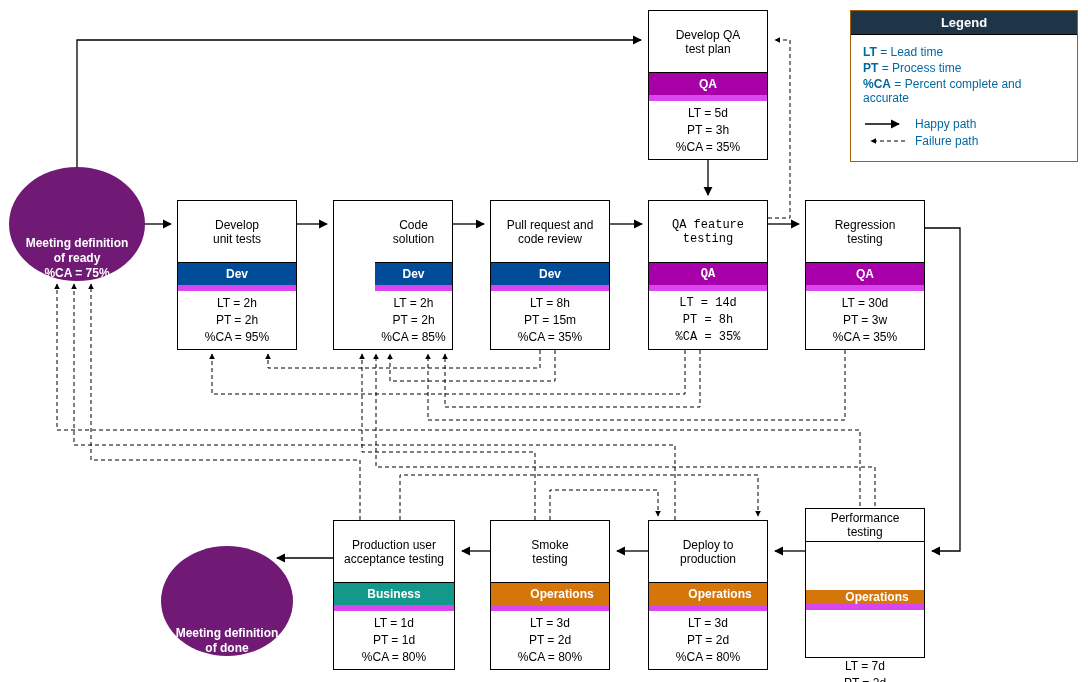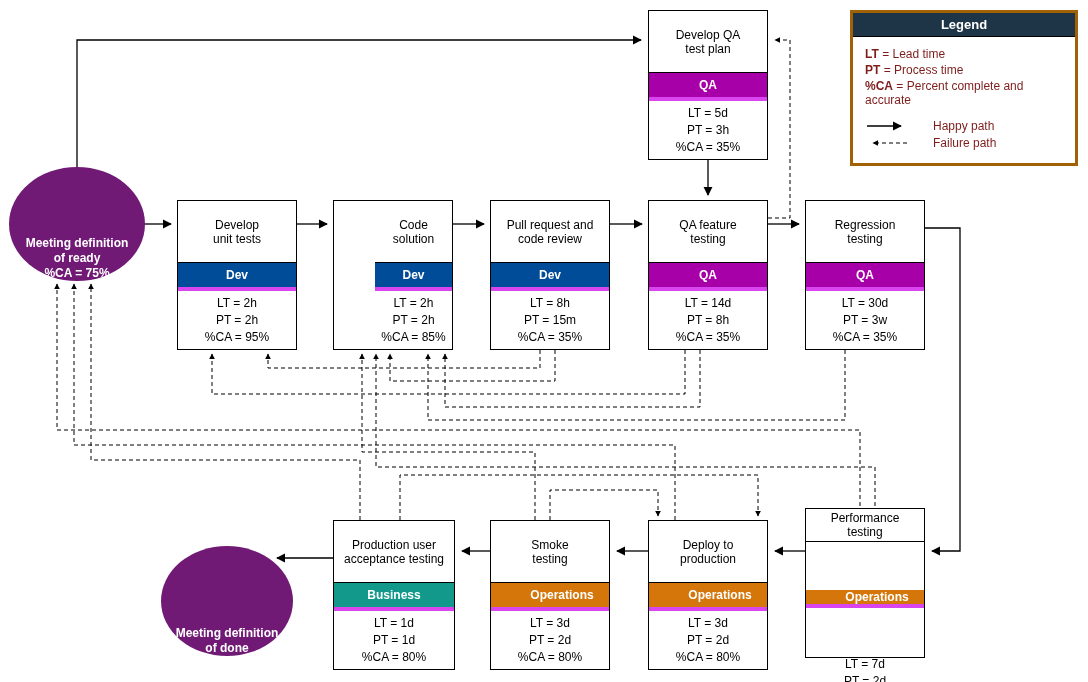--- a/index.html
+++ b/index.html
@@ -4,36 +4,36 @@
 <style>
   * { box-sizing: border-box; }
   body { margin: 0; background: #ffffff; font-family: "Liberation Sans", sans-serif; }
   .canvas { position: relative; width: 1088px; height: 682px; background: #ffffff; overflow: hidden; }
   .connectors { position: absolute; left: 0; top: 0; width: 1088px; height: 682px; }
   .hp { fill: none; stroke: #000; stroke-width: 1.3; }
   .fp { fill: none; stroke: #000; stroke-width: 1; stroke-dasharray: 4 3; }
 
   .node { position: absolute; width: 120px; height: 150px; border: 1px solid #000; background: #fff; display: flex; flex-direction: column; }
   .node .title { height: 62px; display: flex; align-items: center; justify-content: center; text-align: center; font-size: 12px; color: #000; white-space: pre-line; border-bottom: 1px solid #000; padding: 2px; }
-  .node .band { height: 28px; display: flex; align-items: center; justify-content: center; color: #fff; font-weight: bold; font-size: 12px; border-bottom: 4px solid #d946ef; }
+  .node .band { height: 28px; display: flex; align-items: center; justify-content: center; color: #fff; font-weight: bold; font-size: 12px; border-bottom: 6px solid #d946ef; }
   .node .stats { flex: 1; display: flex; flex-direction: column; align-items: center; justify-content: center; font-size: 12px; line-height: 17px; color: #000; }
   .band-dev { background: #004c99; }
   .band-qa { background: #a800a8; }
   .band-ops { background: #d4760a; padding-left: 24px; }
   .band-business { background: #12998c; }
 
   .oval { position: absolute; border-radius: 50%; background: #701a75; color: #fff; display: flex; flex-direction: column; align-items: center; justify-content: flex-end; text-align: center; font-size: 12px; font-weight: bold; line-height: 15px; }
   .oval .txt { white-space: pre-line; }
 
-  .legend { position: absolute; left: 850px; top: 10px; width: 228px; border: 3px solid #a16207; background: #fff; }
+  .legend { position: absolute; left: 850px; top: 10px; width: 228px; border: 1px solid #a16207; background: #fff; }
   .legend-header { background: #1d3547; color: #fff; text-align: center; font-weight: bold; font-size: 13px; padding: 4px 0; border-bottom: 1px solid #000; }
-  .legend-body { padding: 8px 12px 10px 12px; font-size: 12px; color: #7f1d1d; }
+  .legend-body { padding: 8px 12px 10px 12px; font-size: 12px; color: #0369a1; }
   .legend-item { margin: 2px 0; }
   .legend-arrows { margin-top: 12px; }
-  .legend-arrow-row { display: flex; align-items: center; gap: 24px; margin: 3px 0; }
+  .legend-arrow-row { display: flex; align-items: center; gap: 8px; margin: 3px 0; }
   .legend-arrow-row svg { display: block; }
 </style>
 </head>
 <body>
 
 <div class="canvas">
 
   <svg class="connectors" viewBox="0 0 1088 682">
     <defs>
       <marker id="arrH" viewBox="0 0 10 10" refX="9" refY="5" markerWidth="7" markerHeight="7" orient="auto">
@@ -119,21 +119,21 @@
     <div class="title">Pull request and
 code review</div>
     <div class="band band-dev">Dev</div>
     <div class="stats">
       <div>LT = 8h</div>
       <div>PT = 15m</div>
       <div>%CA = 35%</div>
     </div>
   </div>
 
-  <div class="node" style="left:648px; top:200px;">
+  <div class="node" style="left:648px; top:200px;font-family:Liberation Mono, monospace;">
     <div class="title">QA feature
 testing</div>
     <div class="band band-qa">QA</div>
     <div class="stats">
       <div>LT = 14d</div>
       <div>PT = 8h</div>
       <div>%CA = 35%</div>
     </div>
   </div>
 

